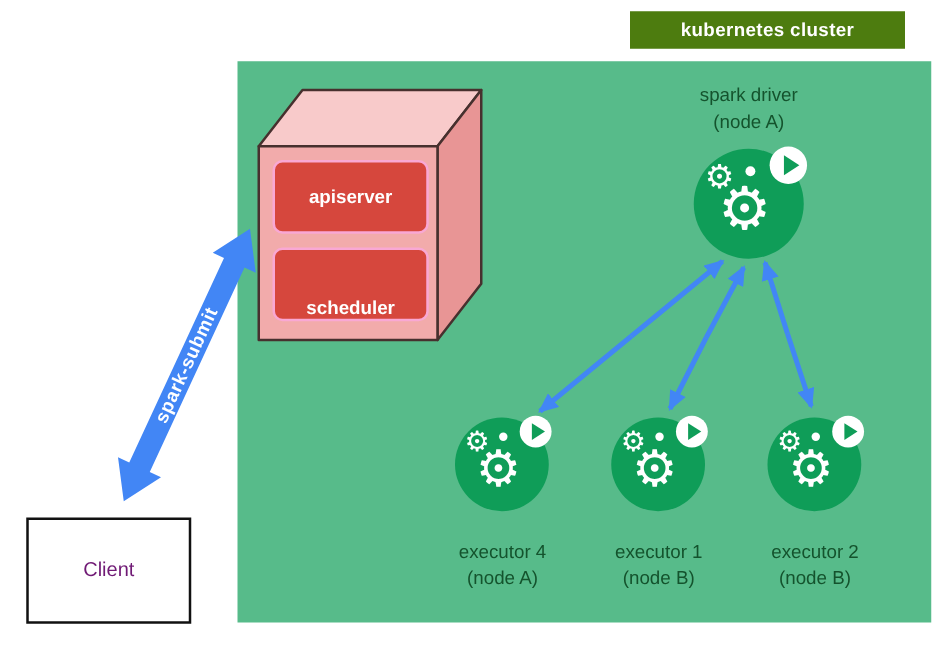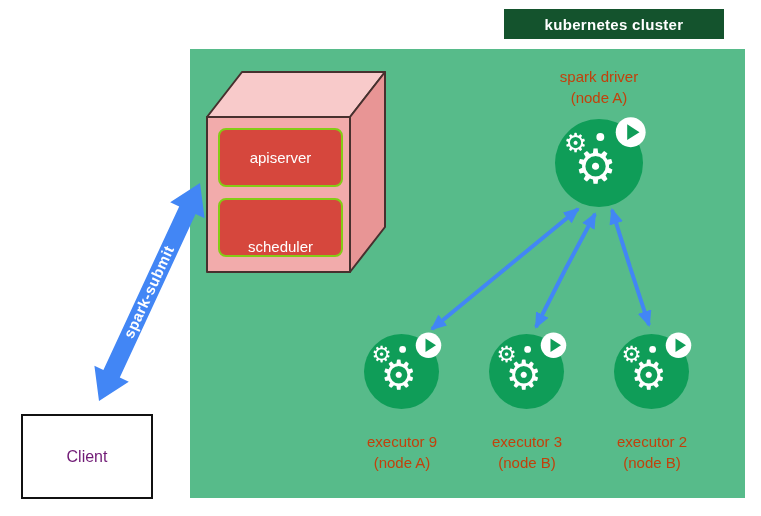--- a/index.html
+++ b/index.html
@@ -3,43 +3,43 @@
 <meta charset="utf-8">
 <style>
   html,body{margin:0;padding:0;background:#fff;}
   .canvas{
     position:relative;width:761px;height:516px;background:#ffffff;
     font-family:"Liberation Sans",sans-serif;overflow:hidden;
   }
   
   .badge{
     position:absolute;left:504px;top:9px;width:220px;height:30px;
-    background:#14532d;color:#fff;font-weight:bold;font-size:15px;
+    background:#4d7c0f;color:#fff;font-weight:bold;font-size:15px;
     display:flex;align-items:center;justify-content:center;letter-spacing:.3px;
   }
   
   .cluster-bg{
     position:absolute;left:190px;top:49px;width:555px;height:449px;
     background:#57bb8a;z-index:1;
   }
   svg.overlay{position:absolute;left:0;top:0;z-index:2;}
   .box-top{fill:#f8caca;stroke:#47302e;stroke-width:2;stroke-linejoin:round;}
   .box-side{fill:#e89595;stroke:#47302e;stroke-width:2;stroke-linejoin:round;}
   .box-front{fill:#f2abab;stroke:#47302e;stroke-width:2;stroke-linejoin:round;}
   .conn{stroke:#4286f5;stroke-width:4;fill:none;}
   .submit-arrow{fill:#4286f5;}
   .submit-text{
     fill:#ffffff;font-weight:bold;font-size:15px;text-anchor:middle;
     font-family:"Liberation Sans",sans-serif;letter-spacing:.5px;
   }
   
   .component{
     position:absolute;left:218px;width:121px;height:55px;z-index:3;
-    background:#d6473d;border:2px solid #84cc16;border-radius:8px;
-    color:#fff;font-weight:normal;font-size:15px;
+    background:#d6473d;border:2px solid #f9a8d4;border-radius:8px;
+    color:#fff;font-weight:bold;font-size:15px;
     display:flex;align-items:center;justify-content:center;
   }
   .apiserver{top:128px;}
   .scheduler{top:198px;align-items:flex-end;}
   
   .pod{position:absolute;width:100px;height:100px;z-index:3;transform-origin:0 0;}
   .driver-pod{left:555px;top:119px;transform:scale(0.88);}
   .exec-pod{transform:scale(0.75);}
   .exec-pod.e1{left:364px;top:334px;}
   .exec-pod.e2{left:489px;top:334px;}
@@ -51,21 +51,21 @@
   }
   .gear-big{left:22px;top:28px;font-size:54px;}
   .gear-small{left:10px;top:12px;font-size:30px;}
   .dot{position:absolute;left:47px;top:16px;width:9px;height:9px;background:#fff;border-radius:50%;}
   .play-badge{
     position:absolute;right:-3px;top:-2px;width:34px;height:34px;background:#fff;border-radius:50%;
     display:flex;align-items:center;justify-content:center;
   }
   .tri{width:0;height:0;border-left:14px solid #0f9d58;border-top:9px solid transparent;border-bottom:9px solid transparent;margin-left:6px;}
   
-  .node-label{position:absolute;z-index:3;text-align:center;font-size:15px;line-height:21px;color:#c2410c;}
+  .node-label{position:absolute;z-index:3;text-align:center;font-size:15px;line-height:21px;color:#14532d;}
   .driver-label{left:509px;top:66px;width:180px;}
   .exec-label{top:431px;width:150px;}
   .exec-label.l1{left:327px;}
   .exec-label.l2{left:452px;}
   .exec-label.l3{left:577px;}
   
   .client-box{
     position:absolute;left:21px;top:414px;width:128px;height:81px;z-index:3;
     background:#fff;border:2px solid #111;color:#701a75;font-size:16px;
     display:flex;align-items:center;justify-content:center;
@@ -156,25 +156,25 @@
     <div class="blob"></div>
     <span class="gear gear-small">⚙</span>
     <span class="dot"></span>
     <span class="gear gear-big">⚙</span>
     <span class="play-badge">
         <span class="tri"></span>
       </span>
   </div>
 
   <div class="node-label exec-label l1">
-    <div>executor 9</div>
+    <div>executor 4</div>
     <div>(node A)</div>
   </div>
   <div class="node-label exec-label l2">
-    <div>executor 3</div>
+    <div>executor 1</div>
     <div>(node B)</div>
   </div>
   <div class="node-label exec-label l3">
     <div>executor 2</div>
     <div>(node B)</div>
   </div>
 
   <div class="client-box">
     <span>Client</span>
   </div>

